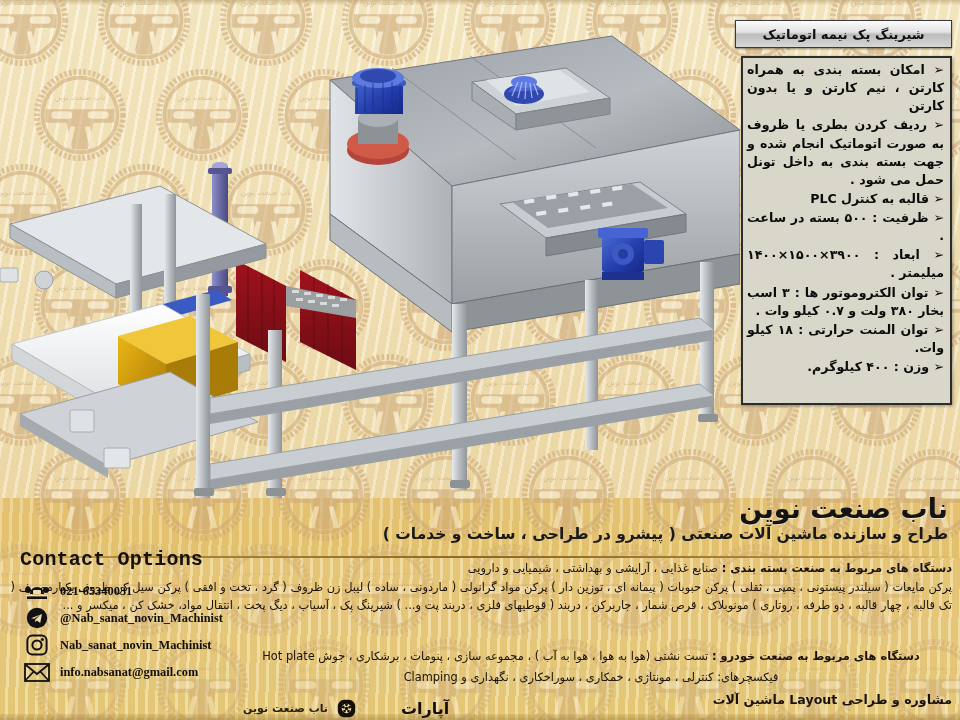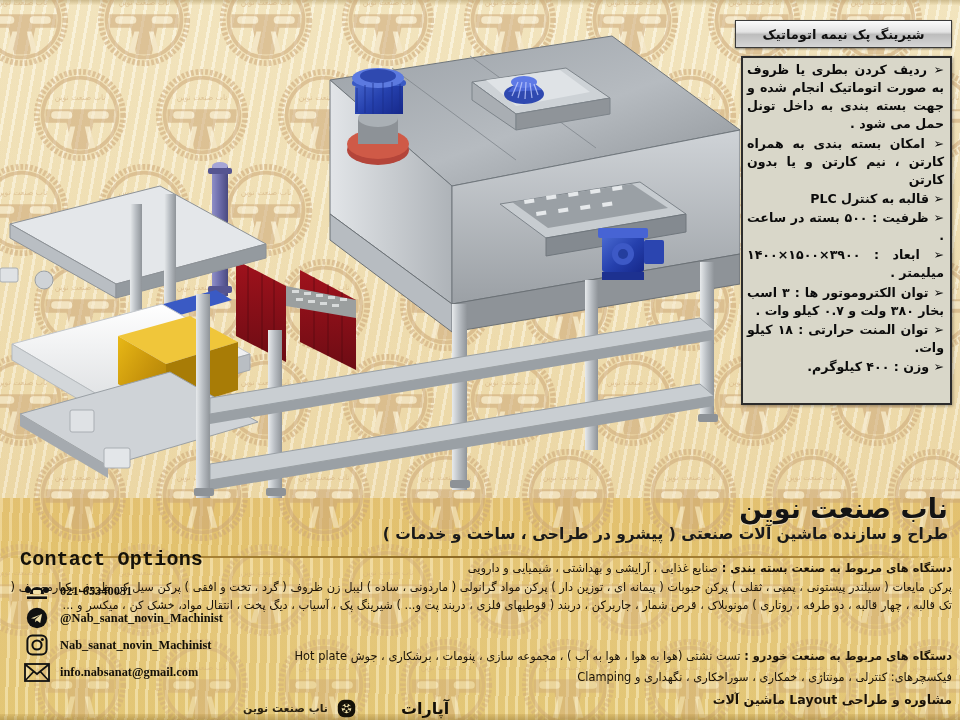--- a/index.html
+++ b/index.html
@@ -105,21 +105,21 @@
     padding:0 8px 0 8px;box-sizing:border-box;
   }
   .desc p{margin:0 0 2px 0;font-size:11.4px;line-height:1.52;color:#1a1208;}
   .desc p.p-pack{padding-left:228px;}
   .desc b{font-weight:bold;}
 
   .desc-auto{
     position:absolute;left:0;top:648px;width:960px;
     direction:rtl;text-align:right;padding:0 8px 0 230px;box-sizing:border-box;
   }
-  .desc-auto p{margin:0 0 3px 0;font-size:11.4px;line-height:1.55;color:#1a1208;}
+  .desc-auto p{margin:0 0 3px 0;font-size:11.4px;line-height:1.55;color:#1a1208;text-align:center;}
   .desc-auto p.last{text-align:right;font-size:12.6px;font-weight:bold;margin-top:4px;}
 
   
   .contact{
     position:absolute;left:14px;top:548px;width:232px;direction:ltr;text-align:left;
   }
   .contact-title{
     font-family:Liberation Mono, monospace;
     font-size:20px;font-weight:bold;color:#15120a;margin:0 0 7px 6px;
     letter-spacing:.2px;
@@ -1140,22 +1140,22 @@
         <rect x="450" y="462" width="20" height="8" rx="2" fill="#8d9297"></rect>
         <rect x="698" y="396" width="20" height="8" rx="2" fill="#8d9297"></rect>
       </g>
     </svg>
   </div>
 
   <div class="spec-title">شیرینگ پک نیمه اتوماتیک</div>
 
   <div class="spec-box">
     <ul class="spec-list" id="spec-list">
+        <li><span class="bullet">➢ </span><span>امکان بسته بندی به همراه کارتن ، نیم کارتن و یا بدون کارتن</span></li>
         <li><span class="bullet">➢ </span><span>ردیف کردن بطری یا ظروف به صورت اتوماتیک انجام شده و جهت بسته بندی به داخل تونل حمل می شود .</span></li>
-        <li><span class="bullet">➢ </span><span>امکان بسته بندی به همراه کارتن ، نیم کارتن و یا بدون کارتن</span></li>
         <li><span class="bullet">➢ </span><span>قالبه به کنترل PLC</span></li>
         <li><span class="bullet">➢ </span><span>ظرفیت : ۵۰۰ بسته در ساعت .</span></li>
         <li><span class="bullet">➢ </span><span>ابعاد : ۳۹۰۰×۱۵۰۰×۱۴۰۰ میلیمتر .</span></li>
         <li><span class="bullet">➢ </span><span>توان الکتروموتور ها : ۳ اسب بخار ۳۸۰ ولت و ۰.۷ کیلو وات .</span></li>
         <li><span class="bullet">➢ </span><span>توان المنت حرارتی : ۱۸ کیلو وات.</span></li>
         <li><span class="bullet">➢ </span><span>وزن : ۴۰۰ کیلوگرم.</span></li>
       </ul>
   </div>
 
   <div class="brand">

